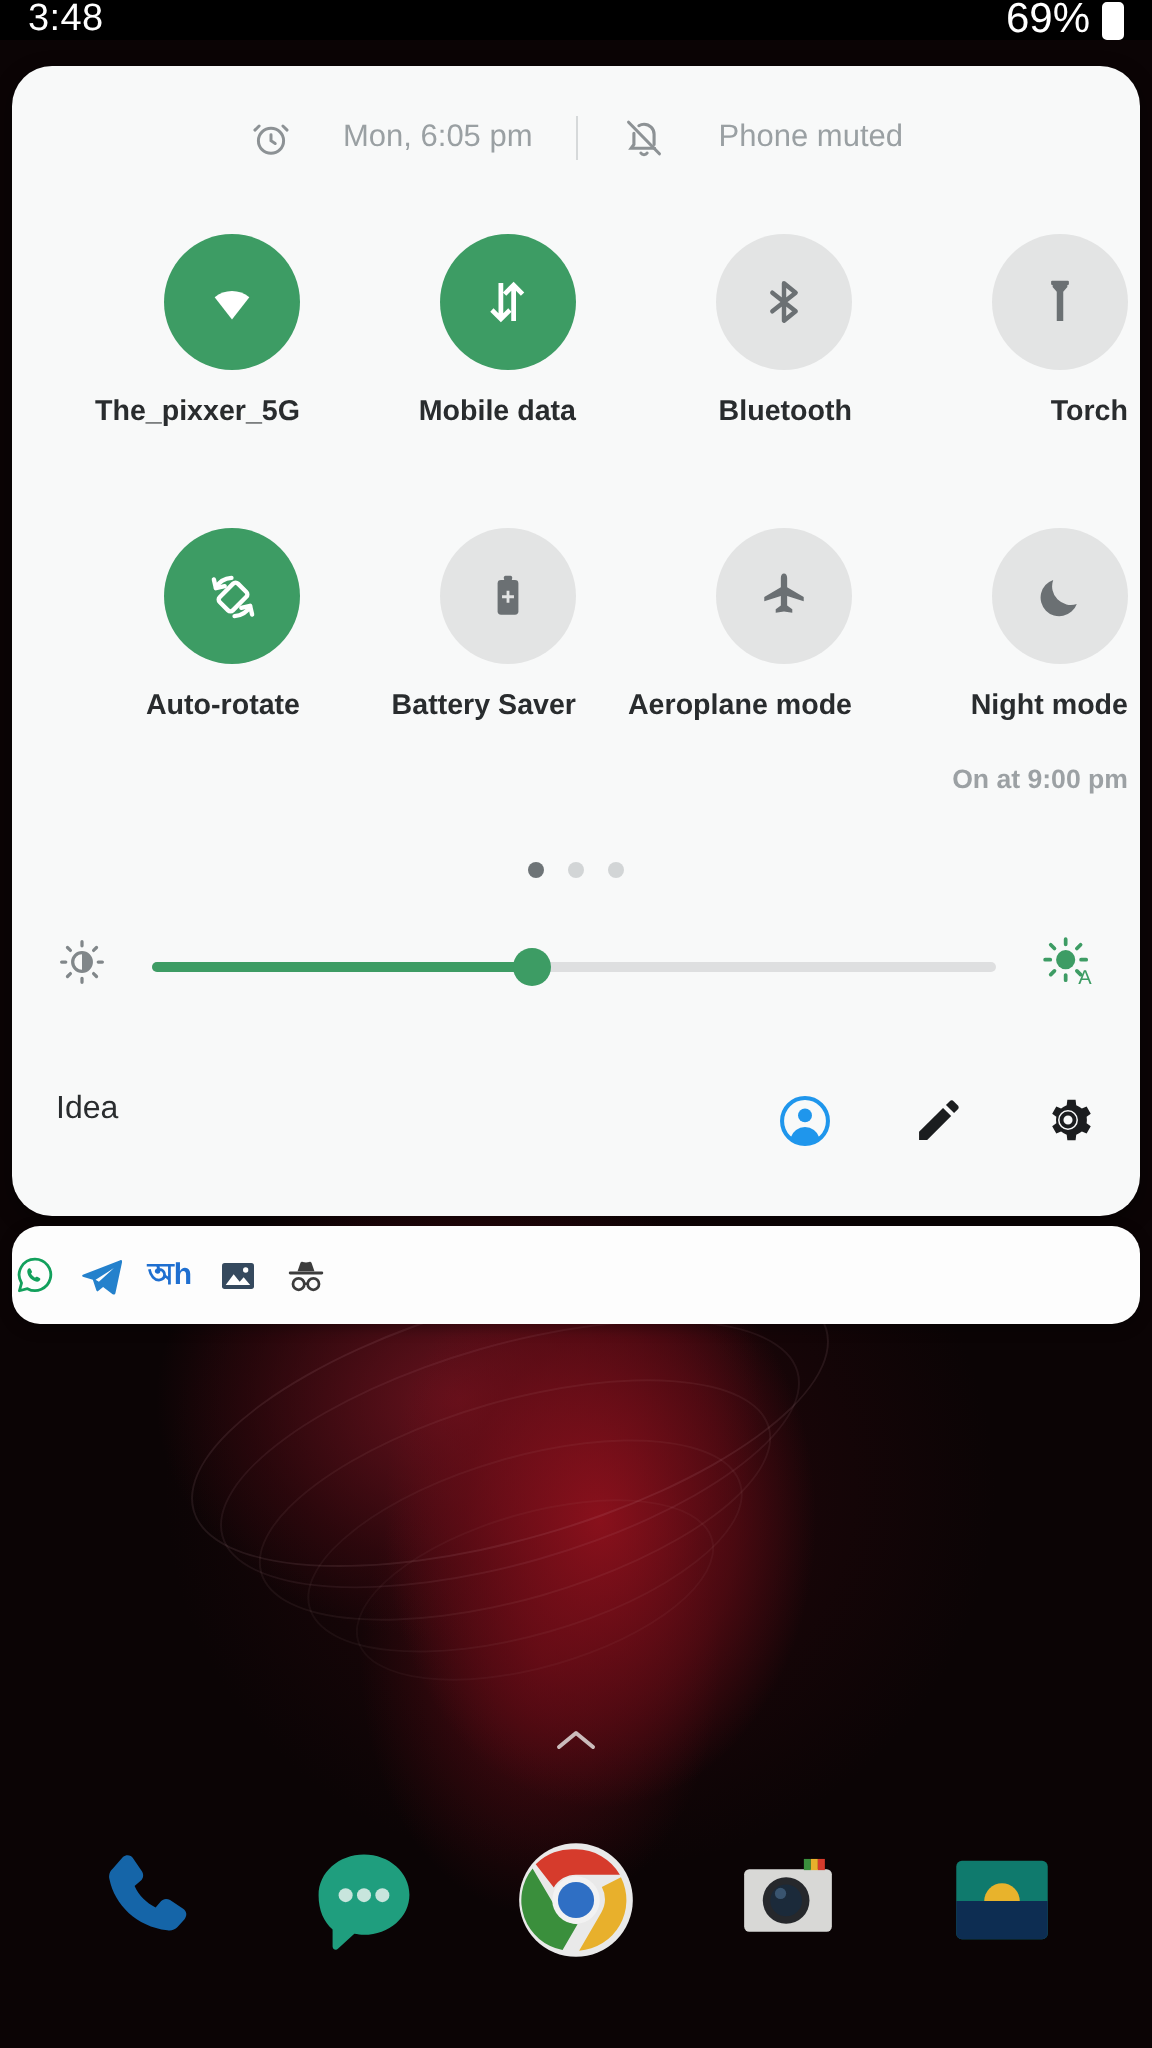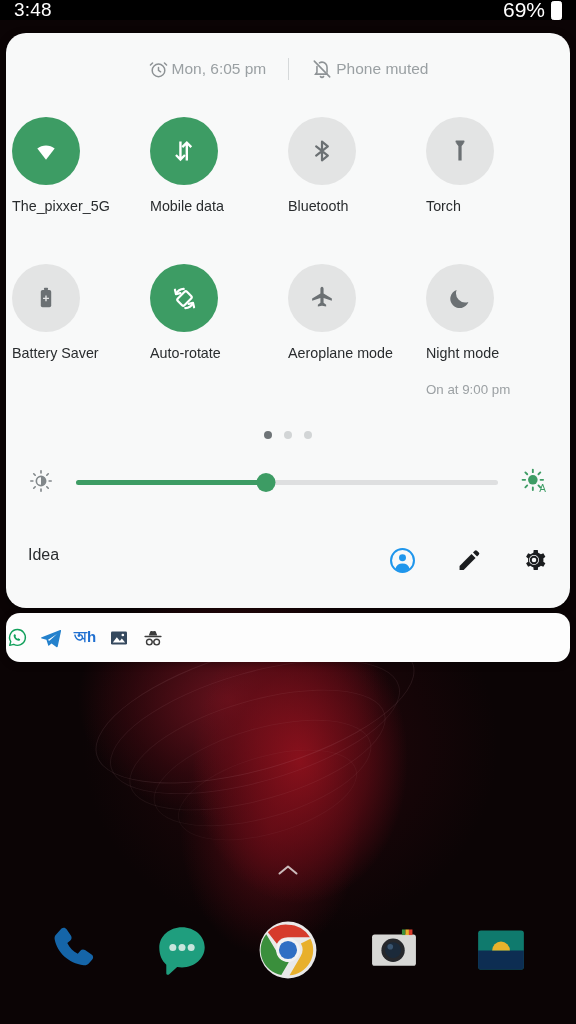--- a/index.html
+++ b/index.html
@@ -63,33 +63,34 @@
     z-index: 5;
     box-shadow: 0 3px 10px rgba(0,0,0,0.45);
   }
 
   
   #qs-header {
     display: flex; align-items: center; justify-content: center;
     gap: 0; height: 72px;
     color: #9aa0a3; font-size: 15.5px;
   }
-  .hdr-chunk { display: flex; align-items: center; gap: 3px; }
+  .hdr-chunk { display: flex; align-items: center; gap: 26px; }
   .hdr-div {
     width: 1px; height: 22px; background: #d6d9da; margin: 0 22px;
   }
   .hdr-ico { display: flex; align-items: center; }
 
   
   #tiles { padding: 4px 6px 0 6px; }
   .tile-row { display: flex; }
   .tile {
     flex: 1 1 25%;
-    display: flex; flex-direction: column; align-items: flex-start;
+    display: flex; flex-direction: column; align-items: flex-end;
     padding-top: 8px;
+    font-weight: bold;
   }
   .tile-circle {
     width: 68px; height: 68px; border-radius: 50%;
     display: flex; align-items: center; justify-content: center;
     background: #e3e4e4;
   }
   .tile-circle.on { background: #3d9c64; }
   .tile-label {
     margin-top: 13px; font-size: 14.3px; color: #292c2e;
     text-align: center; line-height: 1.15; max-width: 135px;
@@ -241,41 +242,41 @@
               <rect x="7.9" y="2.2" width="8.2" height="2.0" rx="0.5"></rect>
             </svg>
           </div>
           <div class="tile-label">Torch</div>
         </div>
       </div>
 
       <div class="tile-row" style="margin-top:42px;">
 
         <div class="tile">
-          <div class="tile-circle">
-            <svg width="26" height="26" viewBox="0 0 24 24">
-              <rect x="7.2" y="4.6" width="9.6" height="16" rx="1.6" fill="#6b7073"></rect>
-              <rect x="10.1" y="2.6" width="3.8" height="2.1" rx="0.7" fill="#6b7073"></rect>
-              <path d="M11.35 9.6h1.3v2.1h2.1v1.3h-2.1v2.1h-1.3v-2.1h-2.1v-1.3h2.1z" fill="#e3e4e4"></path>
-            </svg>
-          </div>
-          <div class="tile-label">Battery Saver</div>
-        </div>
-
-        <div class="tile">
           <div class="tile-circle on">
             <svg width="31" height="31" viewBox="0 0 24 24" fill="none" stroke="#ffffff" stroke-width="1.7" stroke-linecap="round" stroke-linejoin="round">
               <rect x="8.4" y="7" width="7.2" height="10" rx="1.3" transform="rotate(45 12 12)"></rect>
               <path d="M5.4 8.4A7.3 7.3 0 0 1 11.4 4.6"></path>
               <path d="M18.6 15.6a7.3 7.3 0 0 1-6.0 3.8"></path>
               <path d="M4.6 5.2 5.4 8.6 8.8 7.8"></path>
               <path d="M19.4 18.8 18.6 15.4 15.2 16.2"></path>
             </svg>
           </div>
           <div class="tile-label">Auto-rotate</div>
+        </div>
+
+        <div class="tile">
+          <div class="tile-circle">
+            <svg width="26" height="26" viewBox="0 0 24 24">
+              <rect x="7.2" y="4.6" width="9.6" height="16" rx="1.6" fill="#6b7073"></rect>
+              <rect x="10.1" y="2.6" width="3.8" height="2.1" rx="0.7" fill="#6b7073"></rect>
+              <path d="M11.35 9.6h1.3v2.1h2.1v1.3h-2.1v2.1h-1.3v-2.1h-2.1v-1.3h2.1z" fill="#e3e4e4"></path>
+            </svg>
+          </div>
+          <div class="tile-label">Battery Saver</div>
         </div>
 
         <div class="tile">
           <div class="tile-circle">
             <svg width="28" height="28" viewBox="0 0 24 24" fill="#6b7073">
               <path d="M12 2.4c.85 0 1.35.8 1.35 1.9v3.9l7.1 4.2v1.85l-7.1-2.2v4.05l2.2 1.6v1.5L12 18.6l-3.55.6v-1.5l2.2-1.6v-4.05l-7.1 2.2V12.4l7.1-4.2V4.3c0-1.1.5-1.9 1.35-1.9z"></path>
             </svg>
           </div>
           <div class="tile-label">Aeroplane mode</div>
         </div>

